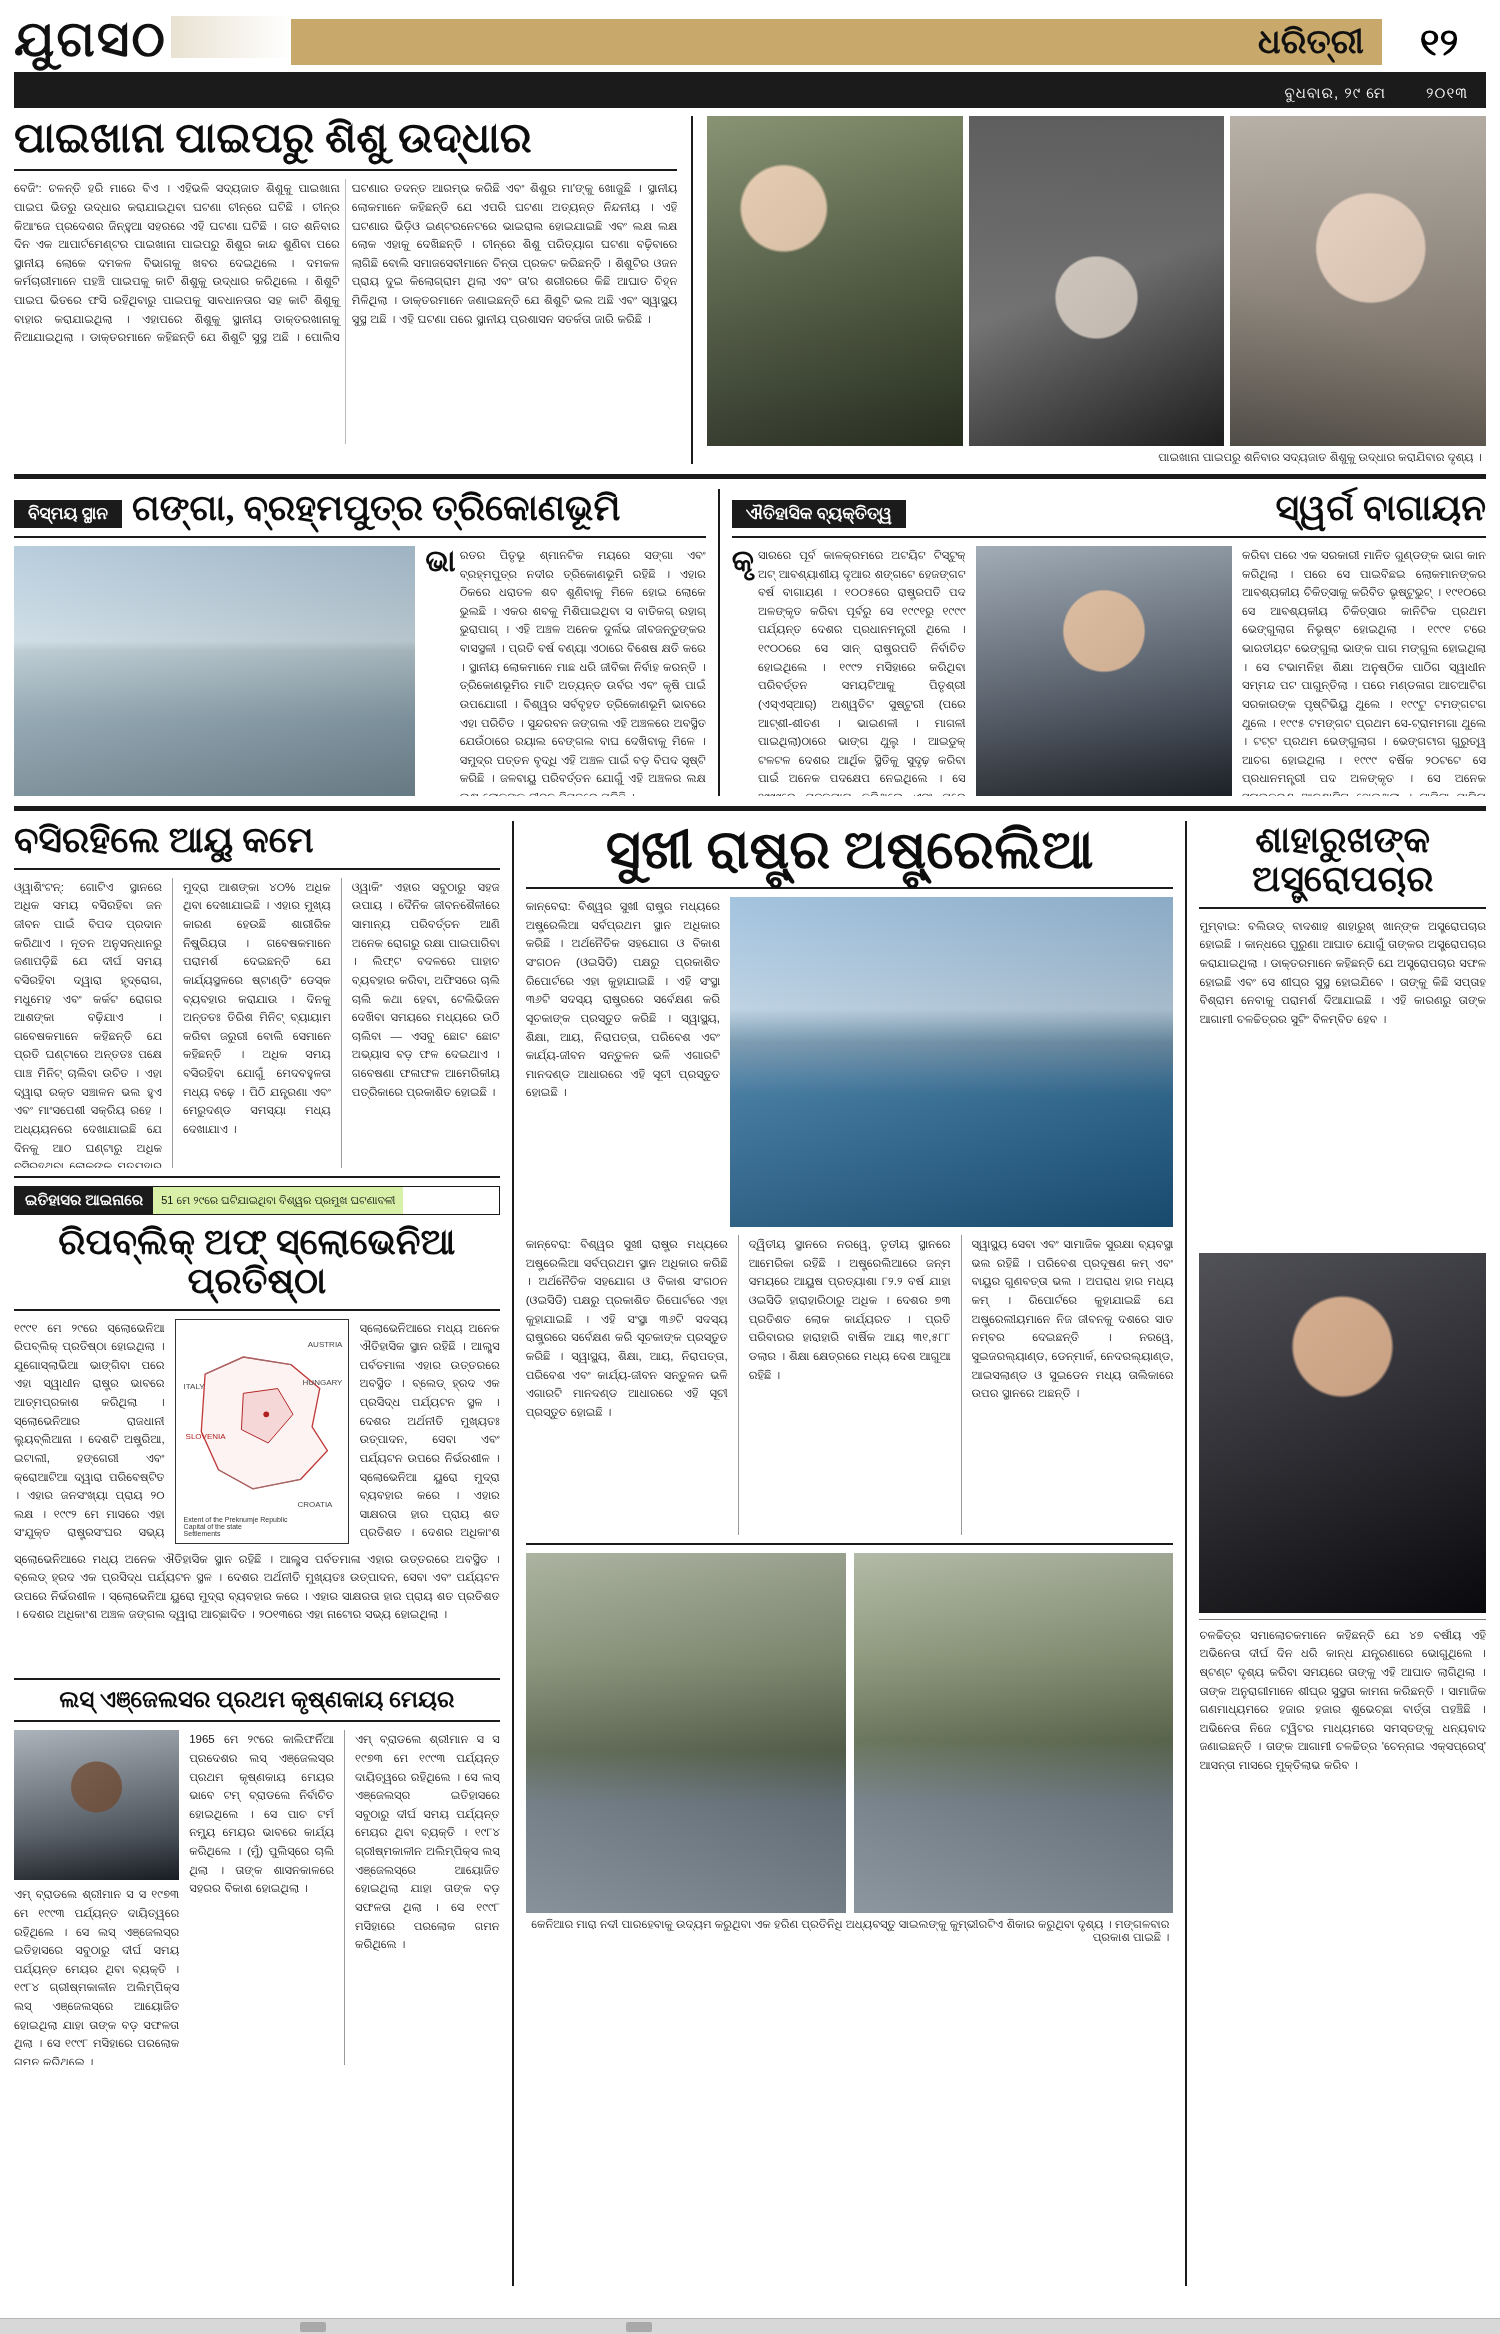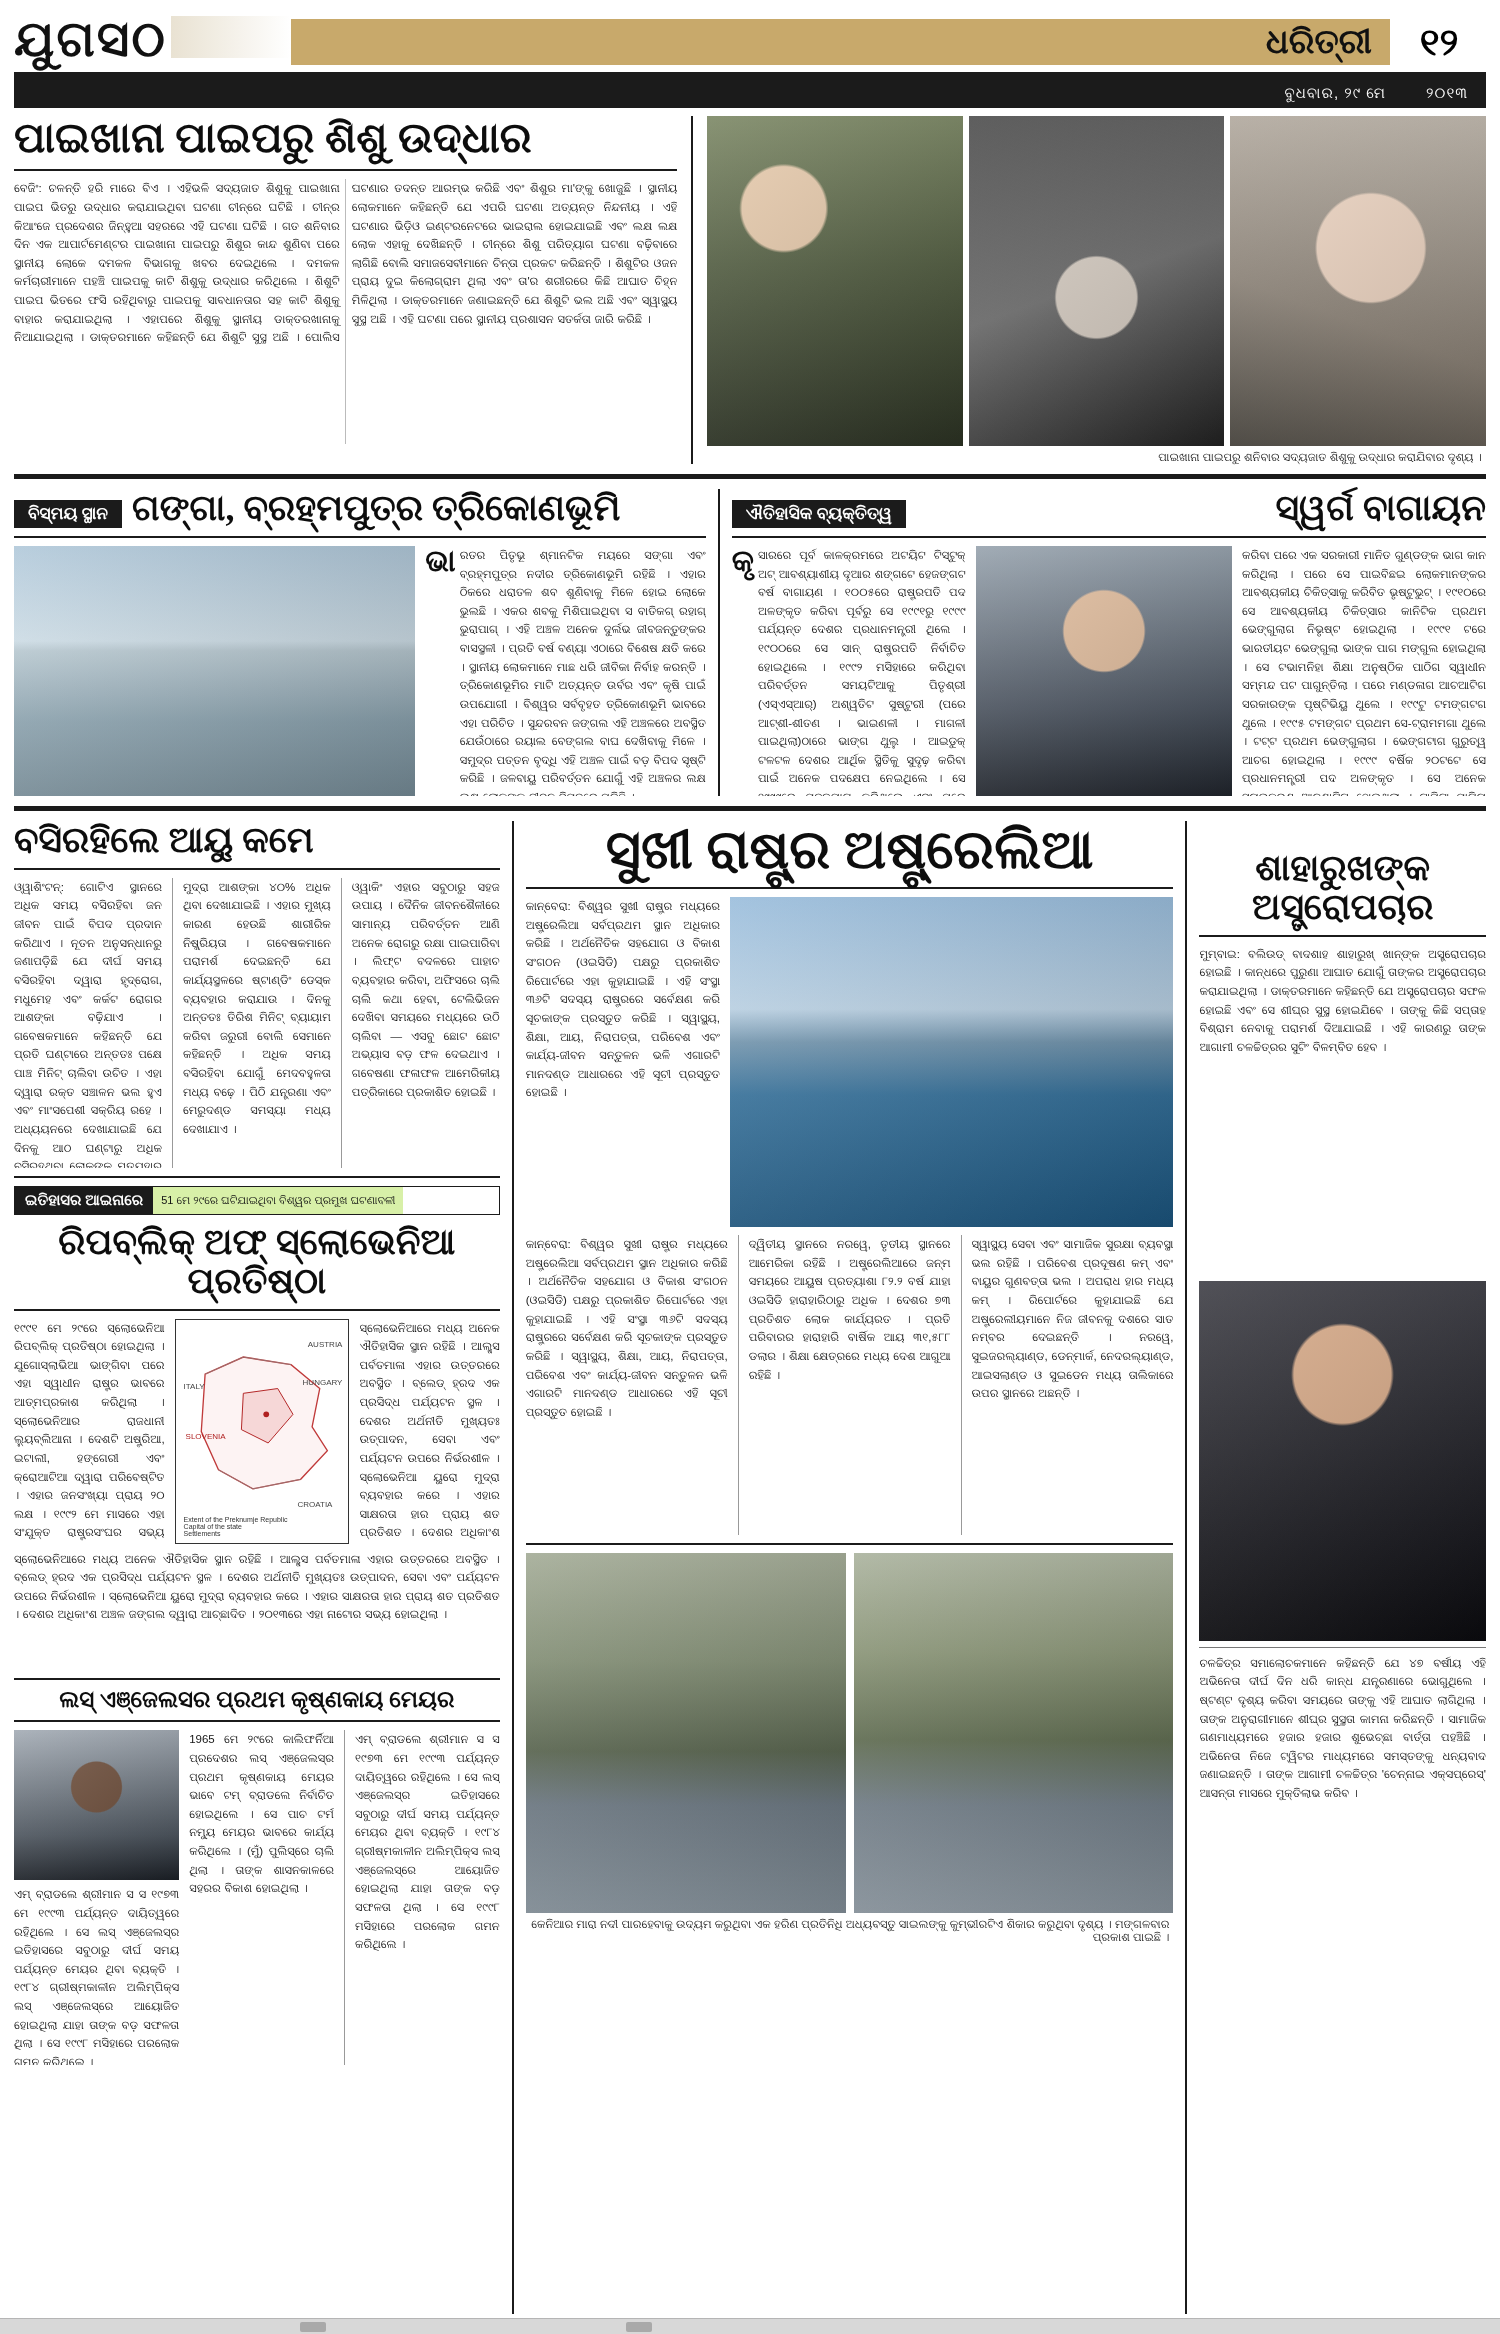--- a/index.html
+++ b/index.html
@@ -18,21 +18,21 @@
   .logo {
     font-family:"Liberation Serif", serif; font-weight:bold; font-size:50px;
     letter-spacing:2px; color:#111; padding-top:4px; white-space:nowrap;
   }
   .logo-fade {
     flex:0 0 120px;
     background:linear-gradient(to right,#e9e2d2,#ffffff);
     margin:10px 0 14px 4px;
   }
   .mast-right {
-    flex:1; display:flex; align-items:center; justify-content:space-between;
+    flex:1; display:flex; align-items:center; justify-content:space-between;gap:8px;
   }
   .mast-bar {
     flex:1; height:46px; background:#c8a96b; margin-top:6px;
     display:flex; align-items:center; justify-content:flex-end; padding-right:18px;
   }
   .mast-section {
     font-family:"Liberation Serif", serif; font-size:34px; font-weight:bold; color:#111;
   }
   .pageno {
     width:96px; height:46px; margin-top:6px; background:#fff;
@@ -315,21 +315,21 @@
 
         <div style="display:flex; gap:8px;">
           <div class="ph p-croc1" style="flex:1; height:360px;"></div>
           <div class="ph p-croc2" style="flex:1; height:360px;"></div>
         </div>
         <div class="cap">କେନିଆର ମାରା ନଦୀ ପାରହେବାକୁ ଉଦ୍ୟମ କରୁଥିବା ଏକ ହରିଣ ପ୍ରତିନିଧି ଅଧ୍ୟବସ୍ତୁ ସାଇଲଙ୍କୁ କୁମ୍ଭୀରଟିଏ ଶିକାର କରୁଥିବା ଦୃଶ୍ୟ । ମଙ୍ଗଳବାର ପ୍ରକାଶ ପାଇଛି ।</div>
       </div>
 
       <div class="vr"></div>
 
-      <div class="col" style="flex:1;margin-top:28px;">
+      <div class="col" style="flex:1;">
         <div class="hl hl-md" style="text-align:center;">ଶାହାରୁଖଙ୍କ ଅସ୍ତ୍ରୋପଚାର</div>
         <div class="hr-thin"></div>
         <div class="body-txt" style="height:330px; overflow:hidden;">ମୁମ୍ବାଇ: ବଲିଉଡ୍ ବାଦଶାହ ଶାହାରୁଖ୍ ଖାନ୍‌ଙ୍କ ଅସ୍ତ୍ରୋପଚାର ହୋଇଛି । କାନ୍ଧରେ ପୁରୁଣା ଆଘାତ ଯୋଗୁଁ ତାଙ୍କର ଅସ୍ତ୍ରୋପଚାର କରାଯାଇଥିଲା । ଡାକ୍ତରମାନେ କହିଛନ୍ତି ଯେ ଅସ୍ତ୍ରୋପଚାର ସଫଳ ହୋଇଛି ଏବଂ ସେ ଶୀଘ୍ର ସୁସ୍ଥ ହୋଇଯିବେ । ତାଙ୍କୁ କିଛି ସପ୍ତାହ ବିଶ୍ରାମ ନେବାକୁ ପରାମର୍ଶ ଦିଆଯାଇଛି । ଏହି କାରଣରୁ ତାଙ୍କ ଆଗାମୀ ଚଳଚ୍ଚିତ୍ରର ସୁଟିଂ ବିଳମ୍ବିତ ହେବ ।</div>
         <div class="ph p-srk" style="height:360px; margin-top:6px;"></div>
         <div class="hr-hair"></div>
         <div class="body-txt" style="height:660px; overflow:hidden;">ଚଳଚ୍ଚିତ୍ର ସମାଲୋଚକମାନେ କହିଛନ୍ତି ଯେ ୪୭ ବର୍ଷୀୟ ଏହି ଅଭିନେତା ଦୀର୍ଘ ଦିନ ଧରି କାନ୍ଧ ଯନ୍ତ୍ରଣାରେ ଭୋଗୁଥିଲେ । ଷ୍ଟଣ୍ଟ ଦୃଶ୍ୟ କରିବା ସମୟରେ ତାଙ୍କୁ ଏହି ଆଘାତ ଲାଗିଥିଲା । ତାଙ୍କ ଅନୁରାଗୀମାନେ ଶୀଘ୍ର ସୁସ୍ଥତା କାମନା କରିଛନ୍ତି । ସାମାଜିକ ଗଣମାଧ୍ୟମରେ ହଜାର ହଜାର ଶୁଭେଚ୍ଛା ବାର୍ତ୍ତା ପହଞ୍ଚିଛି । ଅଭିନେତା ନିଜେ ଟ୍ୱିଟର ମାଧ୍ୟମରେ ସମସ୍ତଙ୍କୁ ଧନ୍ୟବାଦ ଜଣାଇଛନ୍ତି । ତାଙ୍କ ଆଗାମୀ ଚଳଚ୍ଚିତ୍ର 'ଚେନ୍ନାଇ ଏକ୍ସପ୍ରେସ୍' ଆସନ୍ତା ମାସରେ ମୁକ୍ତିଲାଭ କରିବ ।</div>
       </div>
     </div>
 
   </div>

